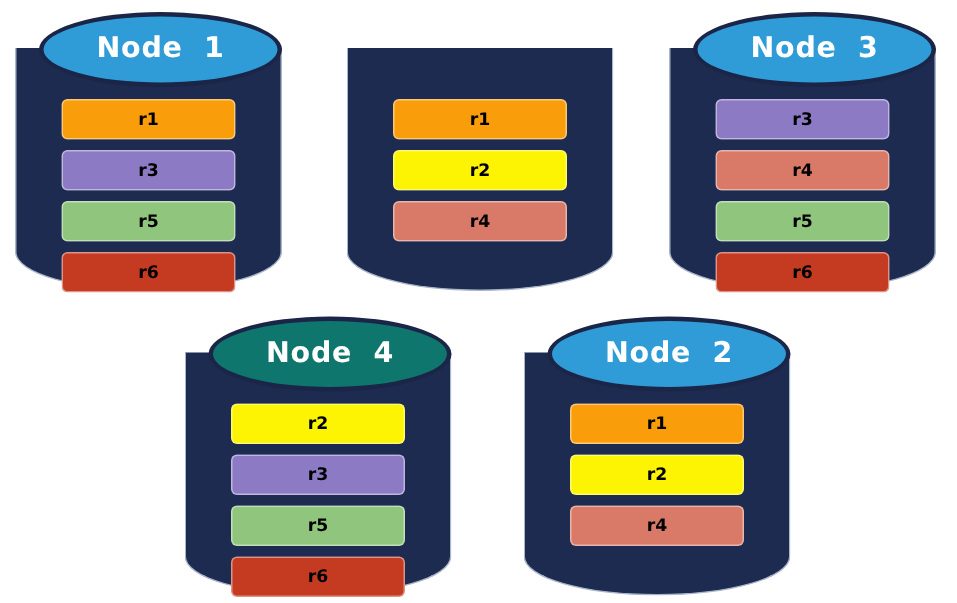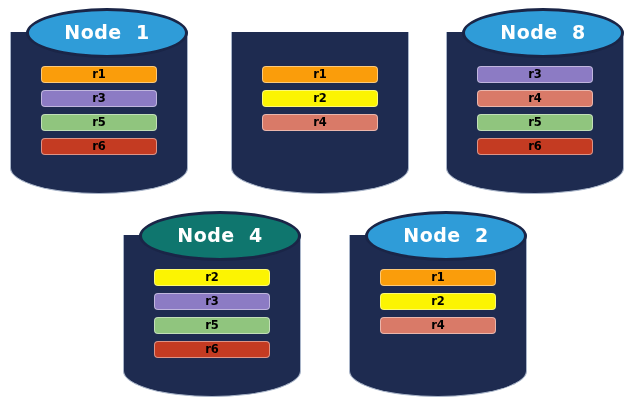--- a/index.html
+++ b/index.html
@@ -47,21 +47,21 @@
     position: absolute;
     top: 58px;
     left: 50%;
     transform: translateX(-50%);
     width: 116px;
     display: flex;
     flex-direction: column;
     gap: 7px;
   }
   .bar {
-    height: 17px;
+    height: 27px;
     box-sizing: border-box;
     border-radius: 4px;
     border: 1px solid rgba(255,255,255,0.45);
     display: flex;
     align-items: center;
     justify-content: center;
     font-size: 11.5px;
     font-weight: bold;
     line-height: 1;
   }
@@ -92,21 +92,21 @@
     </div>
     <div class="cylinder" style="left: 446px; top: 8px;">
       <div class="cyl-body" style="background: rgb(30, 43, 80);"></div>
       <div class="bars">
         <div class="bar" style="background: rgb(140, 123, 196); color: rgb(0, 0, 0);">r3</div>
         <div class="bar" style="background: rgb(217, 122, 104); color: rgb(0, 0, 0);">r4</div>
         <div class="bar" style="background: rgb(144, 197, 126); color: rgb(0, 0, 0);">r5</div>
         <div class="bar" style="background: rgb(196, 59, 34); color: rgb(0, 0, 0);">r6</div>
       </div>
       <div class="cyl-top" style="background: rgb(47, 156, 216); border-color: rgb(26, 37, 71);">
-        <span class="node-title" style="color: rgb(255, 255, 255);">Node  8</span>
+        <span class="node-title" style="color: rgb(255, 255, 255);">Node  3</span>
       </div>
     </div>
     <div class="cylinder" style="left: 123px; top: 211px;">
       <div class="cyl-body" style="background: rgb(30, 43, 80);"></div>
       <div class="bars">
         <div class="bar" style="background: rgb(252, 244, 2); color: rgb(0, 0, 0);">r2</div>
         <div class="bar" style="background: rgb(140, 123, 196); color: rgb(0, 0, 0);">r3</div>
         <div class="bar" style="background: rgb(144, 197, 126); color: rgb(0, 0, 0);">r5</div>
         <div class="bar" style="background: rgb(196, 59, 34); color: rgb(0, 0, 0);">r6</div>
       </div>

